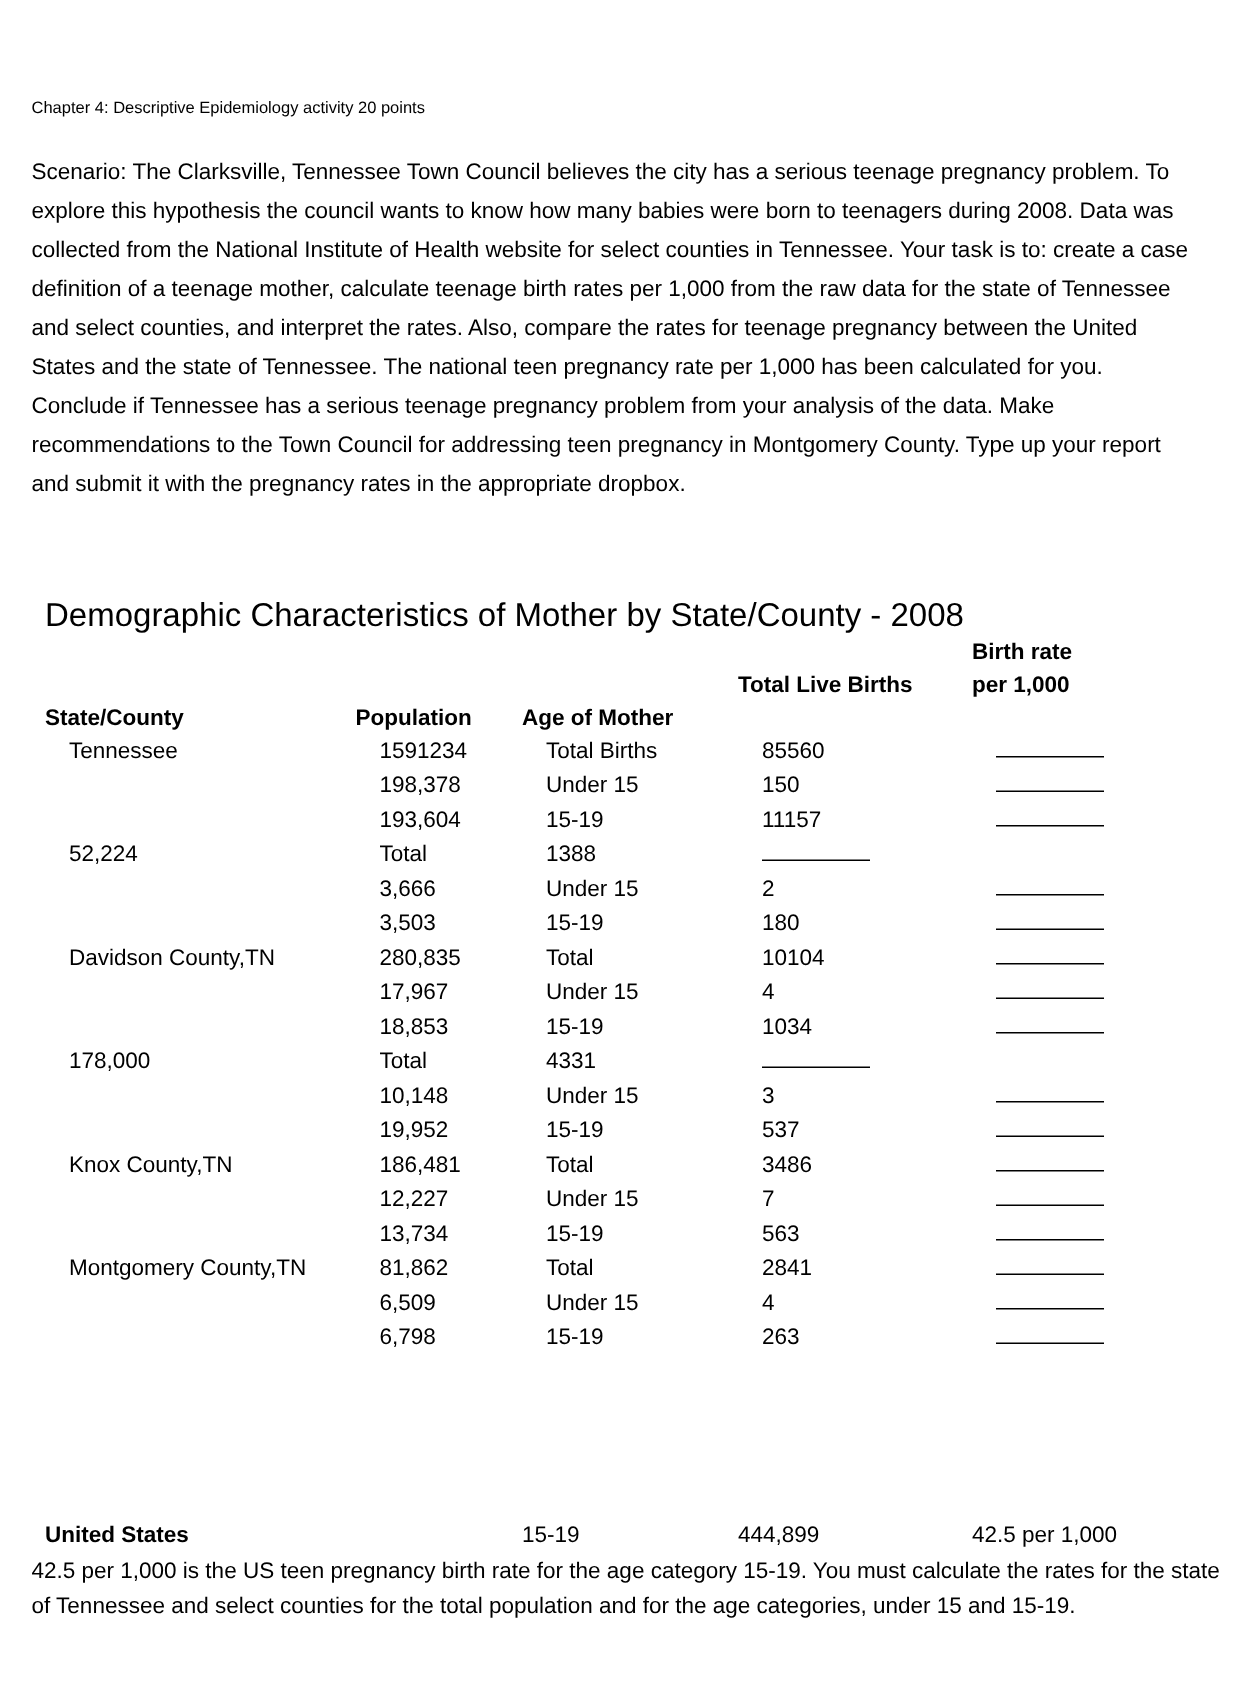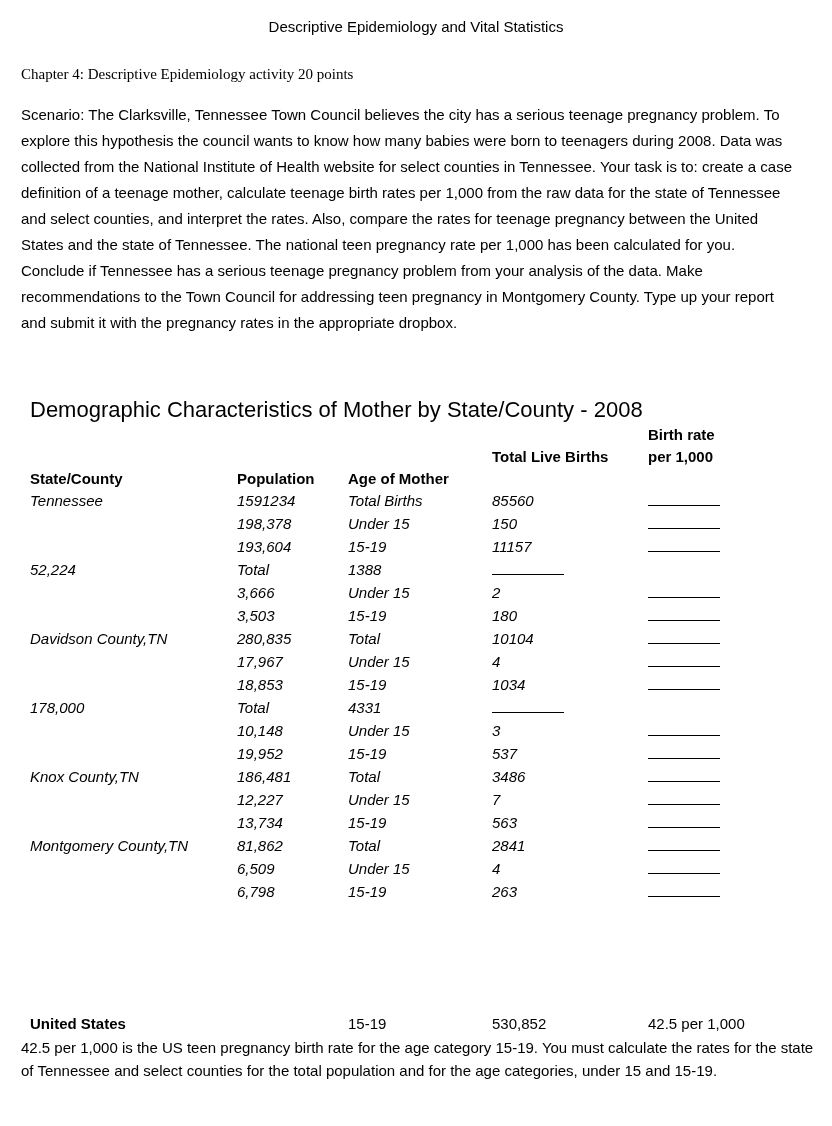--- a/index.html
+++ b/index.html
@@ -22,22 +22,21 @@
     top: 18px;
     left: 0;
     width: 100%;
     text-align: center;
     font-size: 15px;
   }
   .chapter-line {
     position: absolute;
     top: 66px;
     left: 21px;
-    font-size: 15px;
-    font-family: Liberation Serif, serif;
+    font-size: 11px;
   }
   .scenario {
     position: absolute;
     top: 102px;
     left: 21px;
     width: 778px;
     font-size: 15px;
     line-height: 26px;
     text-align: left;
   }
@@ -55,22 +54,21 @@
   .thead {
     position: absolute;
     top: 424px;
     left: 30px;
     font-weight: bold;
   }
   .thead .grid-row { line-height: 22px; }
   .tbody {
     position: absolute;
     top: 489px;
-    left: 30px;
-    font-style: italic;
+    left: 46px;
   }
   .tbody .grid-row { height: 23px; line-height: 23px; }
   .blank-line {
     display: inline-block;
     width: 72px;
     height: 15px;
     border-bottom: 1px solid #000000;
   }
   .us-row {
     position: absolute;
@@ -87,21 +85,20 @@
     font-size: 15px;
     line-height: 22.5px;
   }
   .cell { display: block; }
 </style>
 </head>
 <body>
 
 <div class="page">
 
-  <div class="doc-title">Descriptive Epidemiology and Vital Statistics</div>
 
   <div class="chapter-line">Chapter 4: Descriptive Epidemiology activity 20 points</div>
 
   <div class="scenario">Scenario: The Clarksville, Tennessee Town Council believes the city has a serious teenage pregnancy problem.  To explore this hypothesis the council wants to know how many babies were born to teenagers during 2008.  Data was collected from the National Institute of Health website for select counties in Tennessee.  Your task is to: create a case definition of a teenage mother, calculate teenage birth rates per 1,000 from the raw data for the state of Tennessee and select counties, and interpret the rates.  Also, compare the rates for teenage pregnancy between the United States and the state of Tennessee.  The national teen pregnancy rate per 1,000 has been calculated for you.  Conclude if Tennessee has a serious teenage pregnancy problem from your analysis of the data.  Make recommendations to the Town Council for addressing teen pregnancy in Montgomery County. Type up your report and submit it with the pregnancy rates in the appropriate dropbox.</div>
 
   <div class="table-title">Demographic Characteristics of Mother by State/County - 2008</div>
 
   <div class="thead">
     <div class="grid-row">
       <span class="cell"></span>
@@ -267,19 +264,19 @@
       <span class="cell">15-19</span>
       <span class="cell">263</span>
       <span class="cell"><span class="blank-line"></span></span>
     </div>
   </div>
 
   <div class="us-row grid-row">
     <span class="cell us-label">United States</span>
     <span class="cell"></span>
     <span class="cell">15-19</span>
-    <span class="cell">530,852</span>
+    <span class="cell">444,899</span>
     <span class="cell">42.5 per 1,000</span>
   </div>
 
   <div class="footer-note">42.5 per 1,000 is the US teen pregnancy birth rate for the age category 15-19.  You must calculate the rates for the state of Tennessee and select counties for the total population and for the age categories, under 15 and 15-19.</div>
 
 </div>
 
 </body></html>

